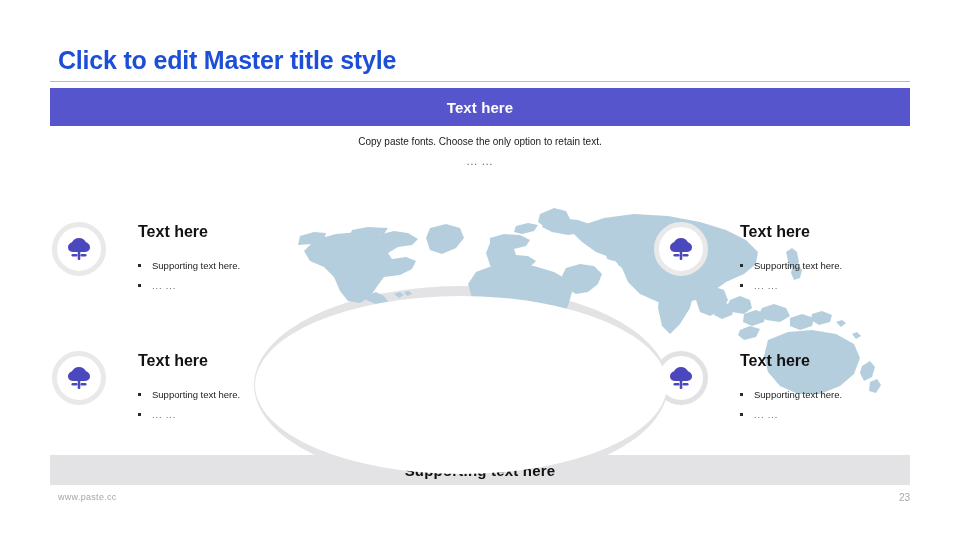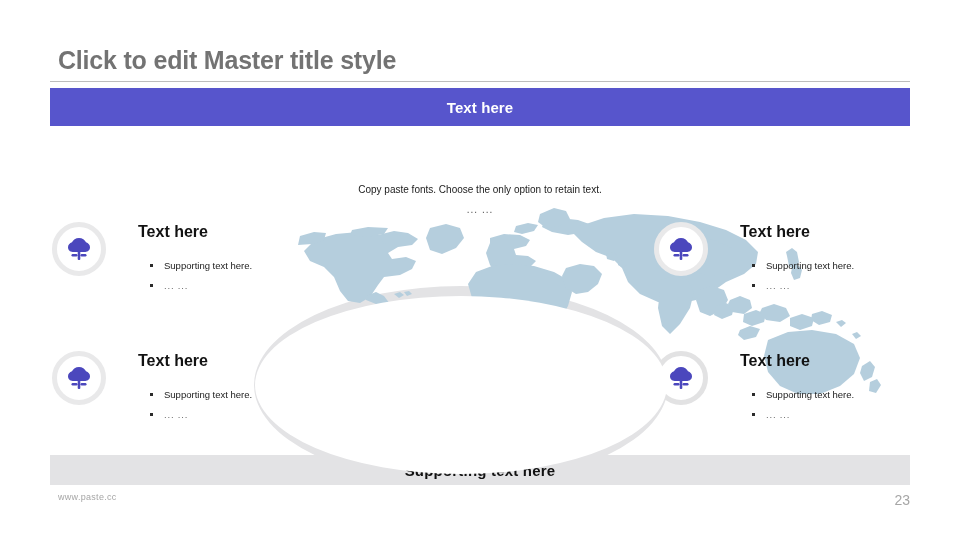--- a/index.html
+++ b/index.html
@@ -17,21 +17,21 @@
   }
 
   
   #master-title {
     position: absolute;
     left: 58px;
     top: 44px;
     width: 850px;
     font-size: 25px;
     font-weight: bold;
-    color: #737373;
+    color: #1d4ed8;
     letter-spacing: -0.2px;
     line-height: 32px;
     white-space: nowrap;
   }
   #title-rule {
     position: absolute;
     left: 50px;
     top: 81px;
     width: 860px;
     height: 1px;
@@ -112,21 +112,21 @@
     padding-top: 0px;
   }
   .quad-heading {
     font-size: 16px;
     font-weight: bold;
     color: #121212;
     line-height: 20px;
     margin: 0 0 14px 0;
     white-space: nowrap;
   }
-  .bullets { list-style: none; margin: 12px; padding: 0; }
+  .bullets { list-style: none; margin: 0; padding: 0; }
   .bullets li {
     position: relative;
     padding-left: 14px;
     font-size: 9.5px;
     color: #1a1a1a;
     line-height: 20px;
     white-space: nowrap;
   }
   .bullets li::before {
     content: "";
@@ -183,21 +183,21 @@
     left: 58px;
     top: 492px;
     font-size: 9px;
     color: #a6a6a6;
     letter-spacing: 0.3px;
   }
   #footer-page {
     position: absolute;
     right: 50px;
     top: 492px;
-    font-size: 14px;
+    font-size: 10px;
     color: #a6a6a6;
   }
 </style>
 </head>
 <body>
 
 <svg id="stage-graphic" viewBox="0 0 960 540" width="960" height="540" xmlns="http://www.w3.org/2000/svg" style="z-index: 1;">
 
   <g>
     <ellipse cx="461" cy="385" rx="207" ry="99" fill="#e3e3e5"></ellipse>
@@ -263,21 +263,21 @@
   <ellipse cx="461" cy="385" rx="146" ry="70" fill="#ffffff"></ellipse>
 </svg>
 
 <div id="master-title" style="z-index: 6;">Click to edit Master title style</div>
 <div id="title-rule" style="z-index: 6;"></div>
 
 <div id="banner" style="z-index: 6;">
   <span id="banner-label">Text here</span>
 </div>
 
-<div id="subtitle-block" style="z-index: 6; margin-top: 48px;">
+<div id="subtitle-block" style="z-index: 6;">
   <span id="subtitle-line1">Copy paste fonts. Choose the only option to retain text.</span>
   <span id="subtitle-line2">... ...</span>
 </div>
 
 <div class="quad quad-left row-top" style="z-index: 6;">
   <div class="icon-badge">
     <svg width="26" height="26" viewBox="0 0 26 26">
       <path fill="#4b47bd" d="M13 2c-3.3 0-6 2-7 4.3C3.6 7 2 9 2 11.3c0 2.6 2 4.7 4.7 4.7h12.6c2.6 0 4.7-2 4.7-4.7C24 9 22.4 7 20 6.3 19 4 16.3 2 13 2z"></path>
       <rect fill="#4b47bd" x="11.7" y="15" width="2.6" height="9" rx="1"></rect>
       <rect fill="#4b47bd" x="5.5" y="18" width="6" height="2.4" rx="1.2"></rect>

